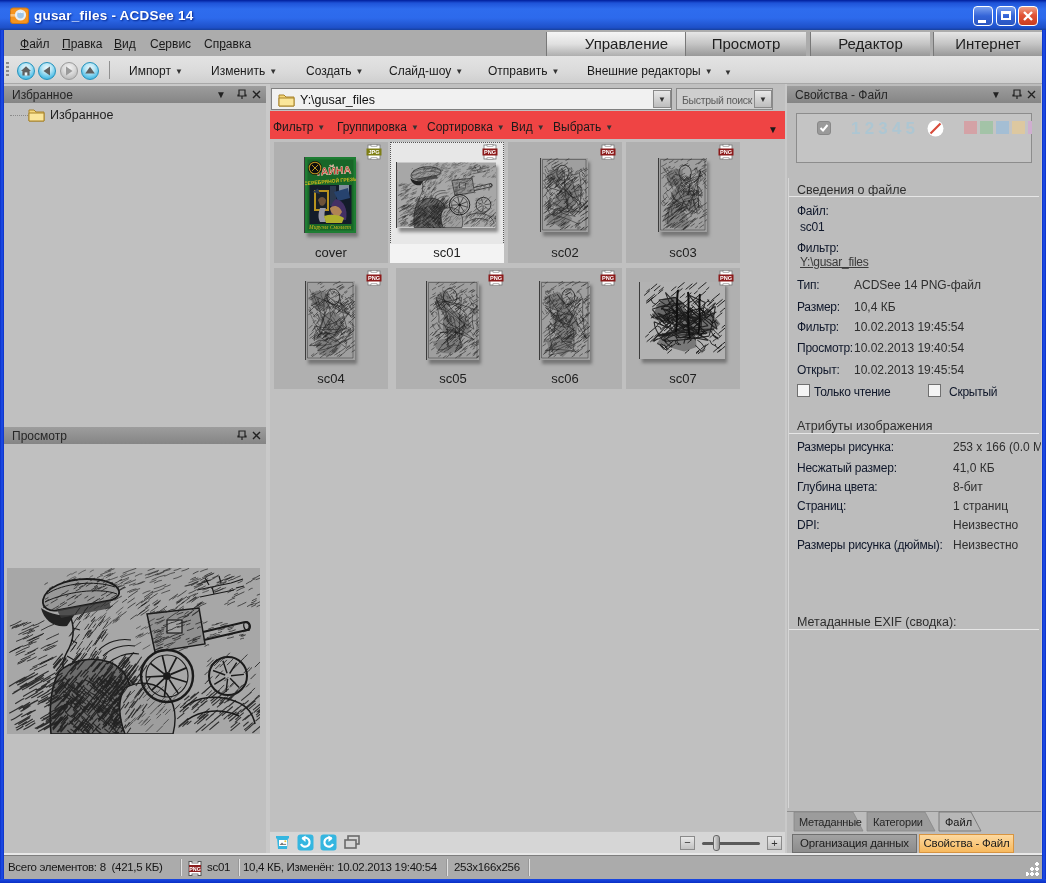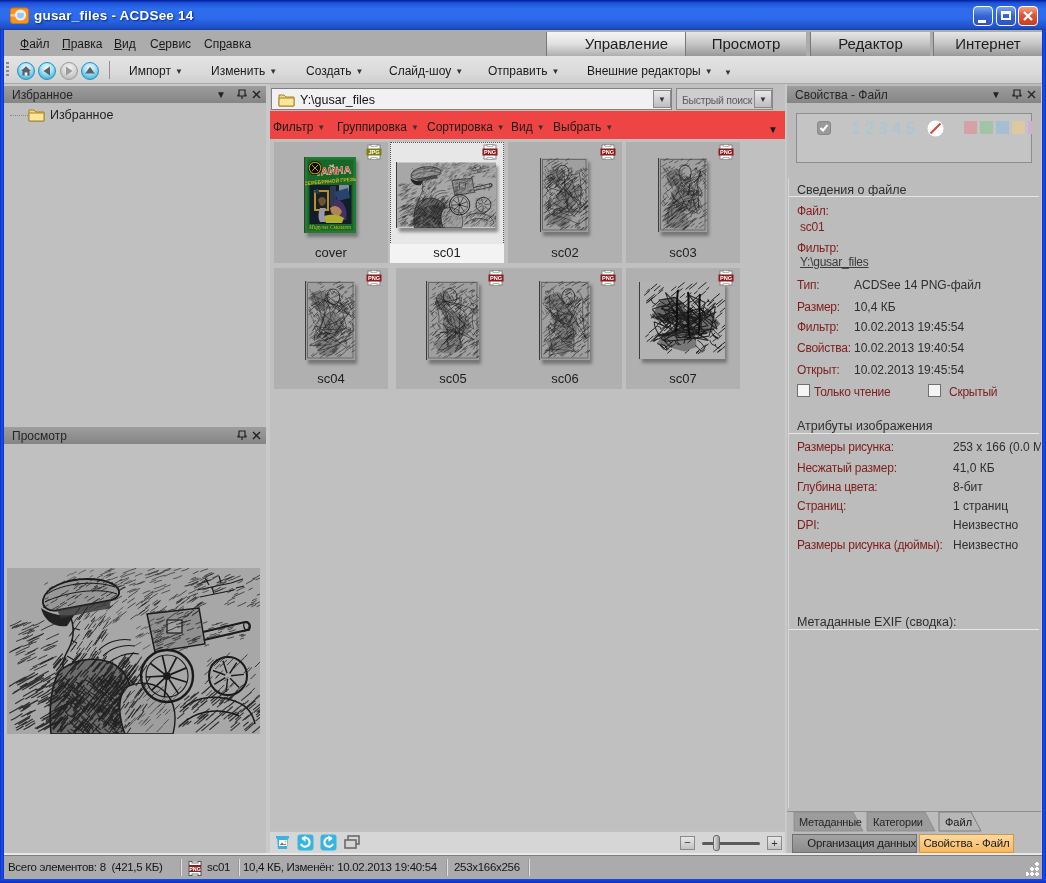--- a/index.html
+++ b/index.html
@@ -40,21 +40,21 @@
 .cell .nm{position:absolute;left:0;bottom:0;width:100%;height:19px;background:#b0b0b0;text-align:center;font-size:13px;color:#202020;line-height:18px}
 .cell.sel{background:#e7e7e7}
 .cell.sel .selbox{position:absolute;left:0;top:0;width:114px;height:103px;border:1px dotted #555}
 .cell.sel .nm{background:#f3f3f3}
 .thumb{position:absolute;box-shadow:3px 4px 3px rgba(88,88,88,.65);border-left:1px solid #3c3c3c}
 
 #rpanel{position:absolute;left:787px;top:84px;width:254px;height:771px;background:#bcbcbc}
 #ratebox{position:absolute;left:9px;top:29px;width:236px;height:50px;background:#c4c4c4;border:1px solid #8c8c8c}
 .shead{position:absolute;left:10px;font-size:12.5px;color:#2e2e2e}
 .sline{position:absolute;left:2px;width:250px;height:1px;background:#e6e6e6}
-.lbl{position:absolute;left:10px;font-size:12px;letter-spacing:-0.25px;color:#7f1d1d}
+.lbl{position:absolute;left:10px;font-size:12px;letter-spacing:-0.25px;color:#0f172a}
 .val{position:absolute;left:67px;font-size:12px;color:#2e2e2e}
 .val2{position:absolute;left:166px;font-size:12px;color:#2e2e2e}
 .cb{position:absolute;width:13px;height:13px;background:#f4f4f4;border:1px solid #707070}
 
 #btoolbar{position:absolute;left:270px;top:831px;width:515px;height:24px;background:#d6d6d6;border-top:1px solid #c2c2c2}
 #statusbar{position:absolute;left:4px;top:855px;width:1038px;height:24px;background:#ababab;border-top:1px solid #7e7e7e;box-shadow:0 -2px 0 #e8e8e8}
 .sdiv{position:absolute;top:3px;width:1px;height:17px;background:#989898;box-shadow:1px 0 0 #e2e2e2}
 .stxt{position:absolute;top:5px;font-size:11.5px;letter-spacing:-0.3px;color:#161616}
 </style></head>
 <body>
@@ -298,21 +298,21 @@
  <div class="lbl" style="top:120px">Файл:</div>
  <div class="lbl" style="left:13px;top:136px">sc01</div>
  <div class="lbl" style="top:157px">Фильтр:</div>
  <div class="lbl" style="left:13px;top:171px;text-decoration:underline;color:#3a3a3a">Y:\gusar_files</div>
  <div class="lbl" style="top:194px">Тип:</div>
     <div class="val" style="top:194px">ACDSee 14 PNG-файл</div>
  <div class="lbl" style="top:216px">Размер:</div>
     <div class="val" style="top:216px">10,4 КБ</div>
  <div class="lbl" style="top:236px">Фильтр:</div>
     <div class="val" style="top:236px">10.02.2013 19:45:54</div>
- <div class="lbl" style="top:257px">Свойства:</div>
+ <div class="lbl" style="top:257px">Просмотр:</div>
     <div class="val" style="top:257px">10.02.2013 19:40:54</div>
  <div class="lbl" style="top:279px">Открыт:</div>
     <div class="val" style="top:279px">10.02.2013 19:45:54</div>
  <div class="cb" style="left:10px;top:300px"></div>
     <div class="lbl" style="left:27px;top:301px">Только чтение</div>
  <div class="cb" style="left:141px;top:300px"></div>
     <div class="lbl" style="left:162px;top:301px">Скрытый</div>
  <div class="shead" style="top:335px">Атрибуты изображения</div>
  <div class="sline" style="top:349px"></div>
  <div class="lbl" style="top:356px">Размеры рисунка:</div>
@@ -362,21 +362,21 @@
  <svg class="abs" style="left:73px;top:2px" width="18" height="17" viewBox="0 0 18 17">
       <rect x="5" y="2" width="11" height="8" fill="none" stroke="#6a6a6a" stroke-width="1.6"></rect>
       <rect x="2" y="6" width="11" height="8" fill="#d4d4d4" stroke="#6a6a6a" stroke-width="1.6"></rect>
     </svg>
  <div class="abs" style="left:410px;top:4px;width:15px;height:14px;background:linear-gradient(to bottom,#e8e8e8,#c2c2c2);border:1px solid #8a8a8a;text-align:center;line-height:11px;font-size:11px;color:#333">−</div>
  <div class="abs" style="left:432px;top:10px;width:58px;height:3px;background:#5a5a5a;border-radius:2px"></div>
  <div class="abs" style="left:443px;top:3px;width:7px;height:16px;background:linear-gradient(to right,#e0e0e0,#9a9a9a);border:1px solid #666;border-radius:3px"></div>
  <div class="abs" style="left:497px;top:4px;width:15px;height:14px;background:linear-gradient(to bottom,#e8e8e8,#c2c2c2);border:1px solid #8a8a8a;text-align:center;line-height:13px;font-size:11px;color:#333">+</div>
 </div>
 
-<div class="abs" style="left:792px;top:834px;width:125px;height:19px;background:linear-gradient(to bottom,#a2a2a2,#8c8c8c);border:1px solid #6e6e6e;font-size:11.5px;letter-spacing:-0.2px;color:#1c1c1c;text-align:right;line-height:17px">Организация данных</div>
+<div class="abs" style="left:792px;top:834px;width:125px;height:19px;background:linear-gradient(to bottom,#a2a2a2,#8c8c8c);border:1px solid #6e6e6e;font-size:11.5px;letter-spacing:-0.2px;color:#1c1c1c;text-align:center;line-height:17px">Организация данных</div>
 <div class="abs" style="left:919px;top:834px;width:95px;height:19px;background:linear-gradient(to bottom,#fdd9a0,#f7b95e);border:1px solid #d89440;font-size:11.5px;letter-spacing:-0.2px;color:#1c1c1c;text-align:center;line-height:17px">Свойства - Файл</div>
 
 <div id="statusbar">
  <div class="stxt" style="left:4px">Всего элементов: 8&nbsp;&nbsp;(421,5 КБ)</div>
  <div class="sdiv" style="left:176px"></div>
  <div class="abs" style="left:183px;top:5px"><svg width="16" height="15" viewBox="0 0 16 15">
         <rect x="2" y="0.5" width="12" height="14" fill="#fff" stroke="#555"></rect>
         <rect x="5" y="0" width="6" height="2" fill="#fff" stroke="#555" stroke-width=".8"></rect>
         <rect x="5" y="13" width="6" height="2" fill="#fff" stroke="#555" stroke-width=".8"></rect>
         <rect x="2" y="4" width="12" height="7" fill="#8c1e1e"></rect>

